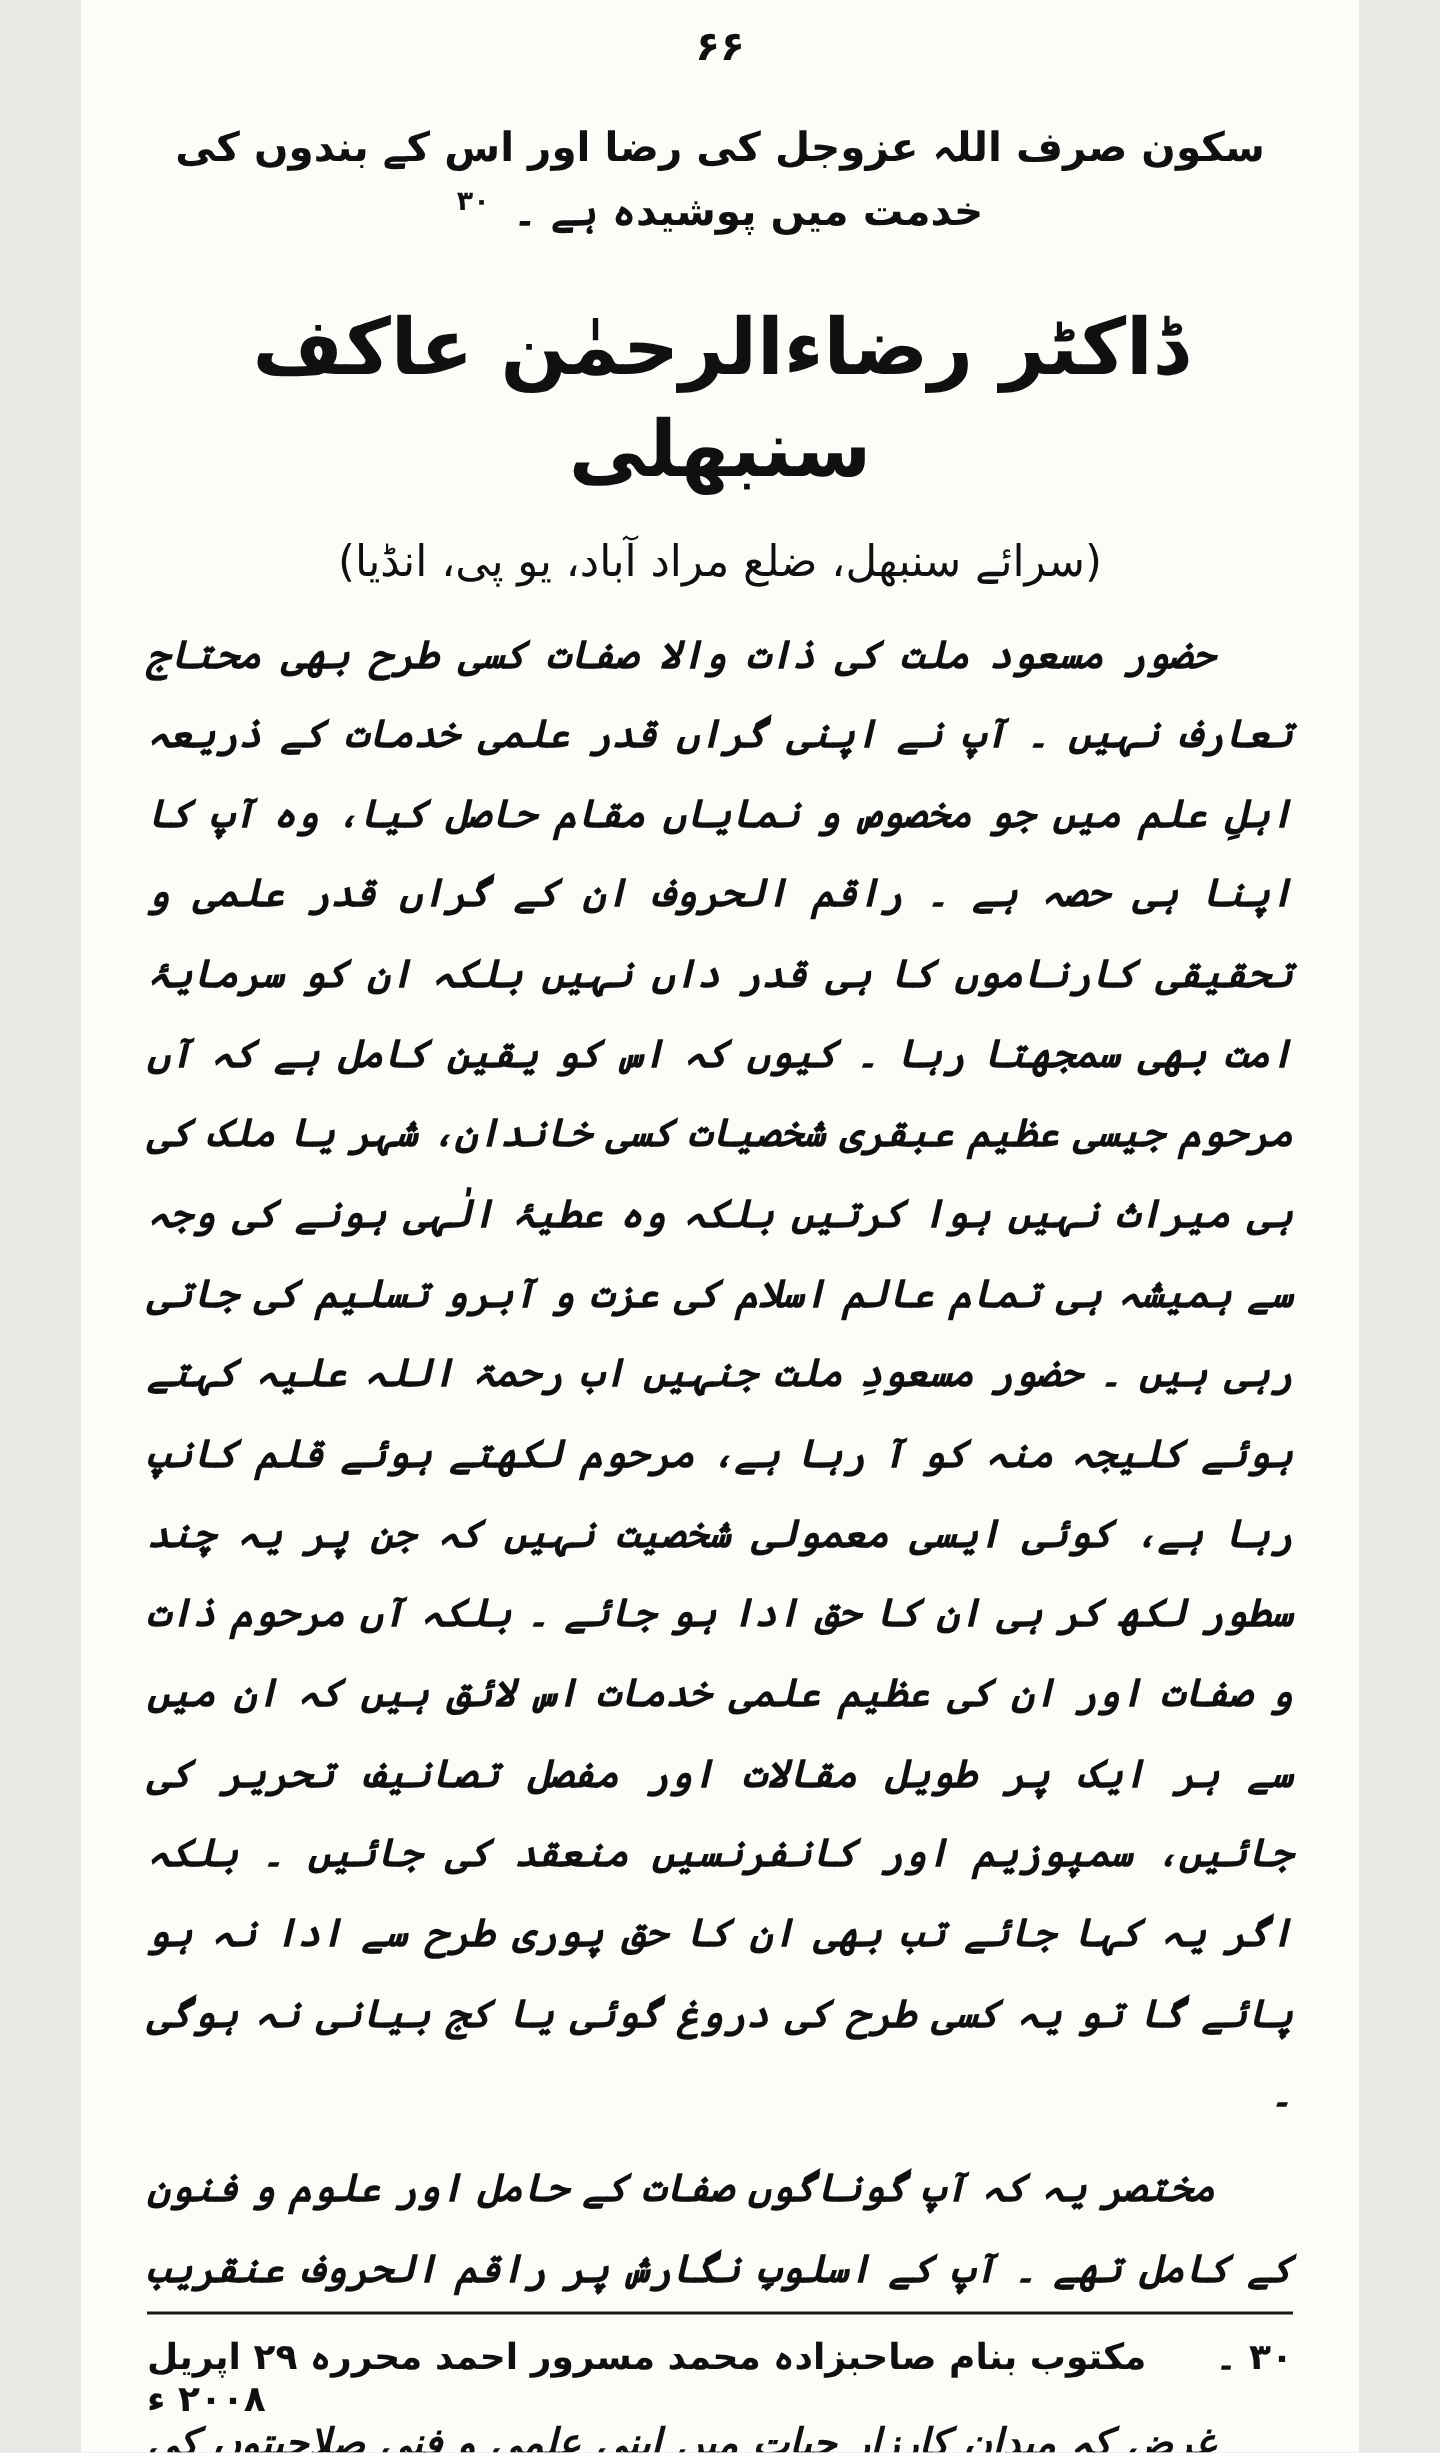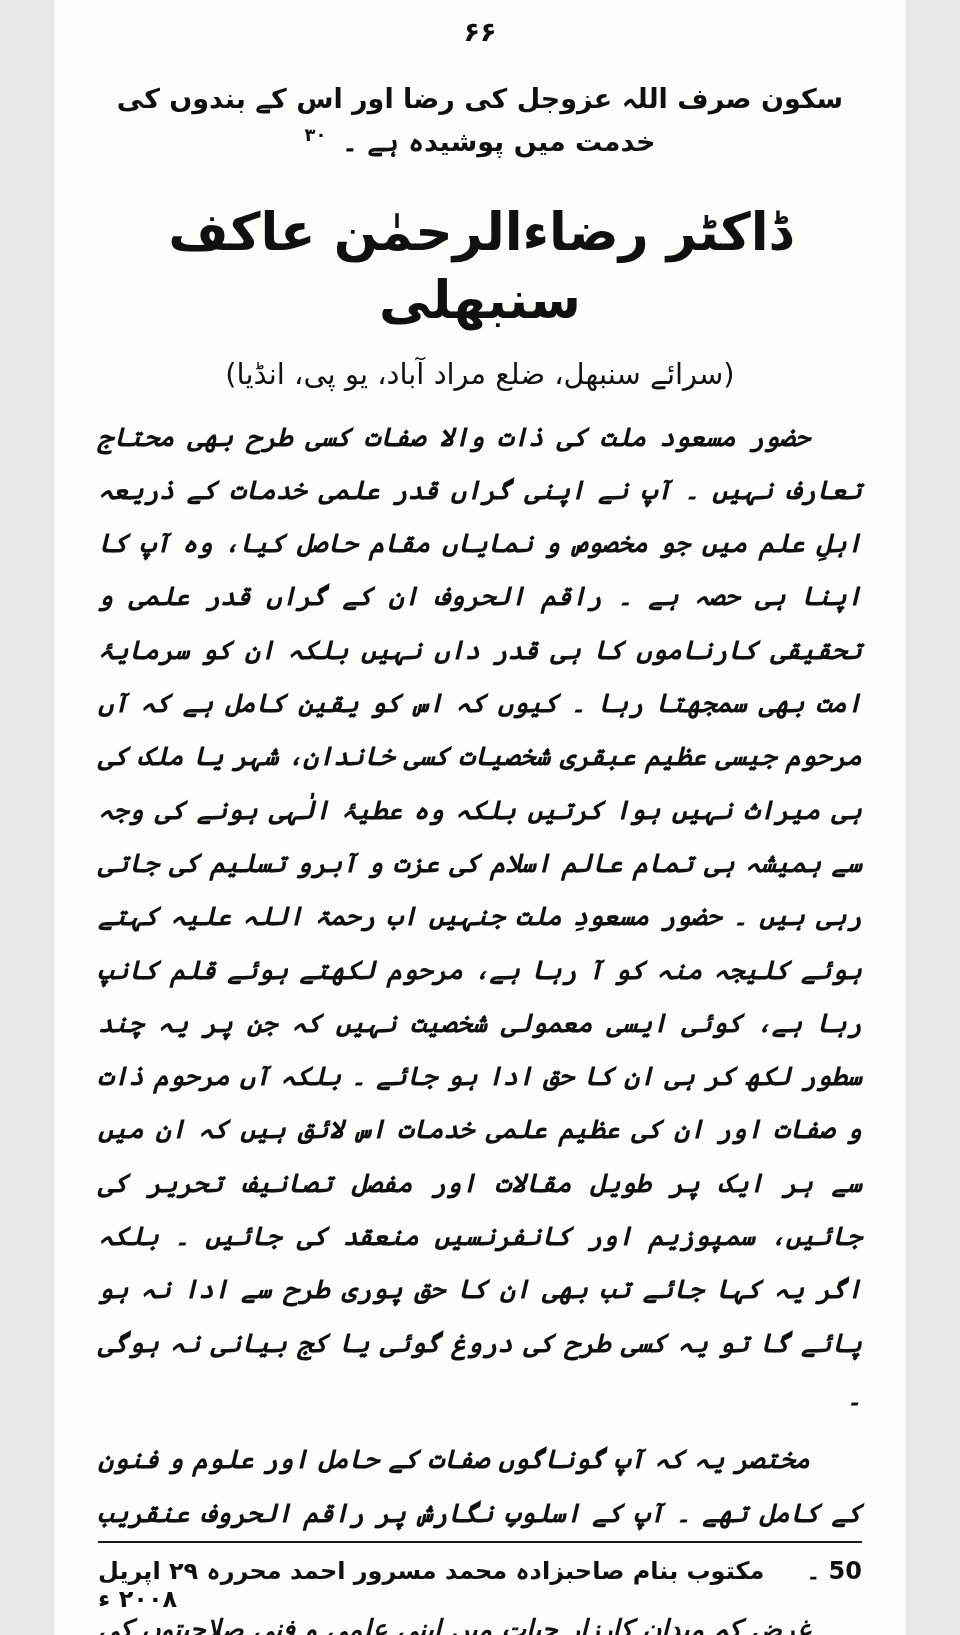--- a/index.html
+++ b/index.html
@@ -104,17 +104,17 @@
 
   <div class="author-location">(سرائے سنبھل، ضلع مراد آباد، یو پی، انڈیا)</div>
 
   <div class="body-text">
     <p>حضور مسعود ملت کی ذات والا صفات کسی طرح بھی محتاج تعارف نہیں ۔ آپ نے اپنی گراں قدر علمی خدمات کے ذریعہ اہلِ علم میں جو مخصوص و نمایاں مقام حاصل کیا، وہ آپ کا اپنا ہی حصہ ہے ۔ راقم الحروف ان کے گراں قدر علمی و تحقیقی کارناموں کا ہی قدر داں نہیں بلکہ ان کو سرمایۂ امت بھی سمجھتا رہا ۔ کیوں کہ اس کو یقین کامل ہے کہ آں مرحوم جیسی عظیم عبقری شخصیات کسی خاندان، شہر یا ملک کی ہی میراث نہیں ہوا کرتیں بلکہ وہ عطیۂ الٰہی ہونے کی وجہ سے ہمیشہ ہی تمام عالم اسلام کی عزت و آبرو تسلیم کی جاتی رہی ہیں ۔ حضور مسعودِ ملت جنہیں اب رحمۃ اللہ علیہ کہتے ہوئے کلیجہ منہ کو آ رہا ہے، مرحوم لکھتے ہوئے قلم کانپ رہا ہے، کوئی ایسی معمولی شخصیت نہیں کہ جن پر یہ چند سطور لکھ کر ہی ان کا حق ادا ہو جائے ۔ بلکہ آں مرحوم ذات و صفات اور ان کی عظیم علمی خدمات اس لائق ہیں کہ ان میں سے ہر ایک پر طویل مقالات اور مفصل تصانیف تحریر کی جائیں، سمپوزیم اور کانفرنسیں منعقد کی جائیں ۔ بلکہ اگر یہ کہا جائے تب بھی ان کا حق پوری طرح سے ادا نہ ہو پائے گا تو یہ کسی طرح کی دروغ گوئی یا کج بیانی نہ ہوگی ۔</p>
     <p>مختصر یہ کہ آپ گوناگوں صفات کے حامل اور علوم و فنون کے کامل تھے ۔ آپ کے اسلوبِ نگارش پر راقم الحروف عنقریب ایک تفصیلی تحریر بضابطہ قلم کرنے کا ارادہ رکھتا ہے ۔</p>
     <p class="no-indent">غرض کہ میدانِ کارزارِ حیات میں اپنی علمی و فنی صلاحیتوں کی گُہر افشانی اور</p>
   </div>
 
   <div class="footnote">
-    <span class="footnote-marker">50 ۔</span>
+    <span class="footnote-marker">۳۰ ۔</span>
     <span class="footnote-text">مکتوب بنام صاحبزادہ محمد مسرور احمد محررہ ۲۹ اپریل ۲۰۰۸ ء</span>
   </div>
 
 </div>
 
 </body></html>

